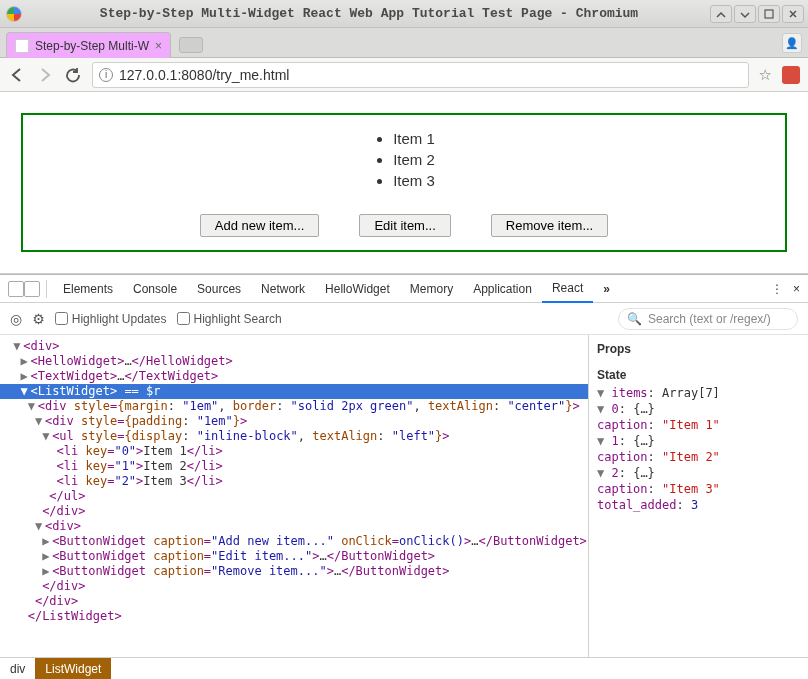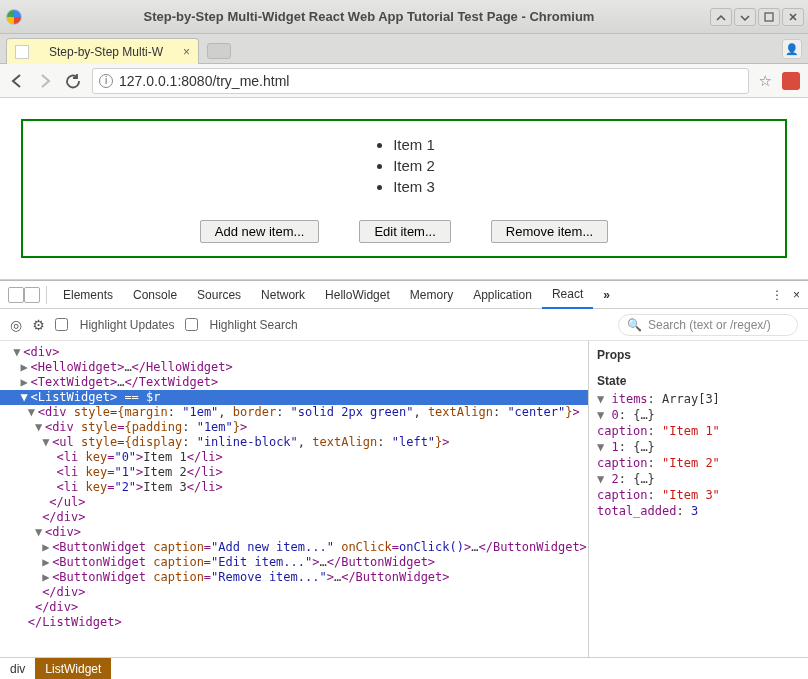--- a/index.html
+++ b/index.html
@@ -1,28 +1,28 @@
 <!DOCTYPE html>
 <html><head>
 <meta charset="utf-8">
 <style>
   * { box-sizing: border-box; }
   html, body { margin: 0; padding: 0; font-family: sans-serif; font-size: 13px; color: #333; }
   body { background: #e8e8e6; width: 808px; height: 679px; overflow: hidden; display: flex; flex-direction: column; }
 
   
-  .titlebar { height: 34px; background: linear-gradient(#e6e6e4, #d6d6d4); border-bottom: 1px solid #bfbfbd; display: flex; align-items: center; padding: 0 4px; font-size: 13px; color: #4a4a48; }
+  .titlebar { height: 28px; background: linear-gradient(#e6e6e4, #d6d6d4); border-bottom: 1px solid #bfbfbd; display: flex; align-items: center; padding: 0 4px; font-size: 13px; color: #4a4a48; font-family: Liberation Mono, monospace; }
   .titlebar .favicon { width: 16px; height: 16px; border-radius: 50%; background: conic-gradient(#4285f4 0 25%, #ea4335 0 50%, #fbbc05 0 75%, #34a853 0 100%); margin: 0 6px 0 2px; border: 1px solid #c0c0be; }
   .titlebar .title { flex: 1; text-align: center; font-weight: bold; font-size: 13px; }
   .titlebar .winbtns { display: flex; gap: 2px; }
   .titlebar .winbtn { width: 22px; height: 18px; border: 1px solid #bcbcba; border-radius: 3px; background: #e0e0de; display: flex; align-items: center; justify-content: center; font-size: 10px; color: #555; }
 
   
   .tabstrip { height: 30px; background: #dcdcda; display: flex; align-items: flex-end; padding: 0 6px; border-bottom: 1px solid #bcbcba; }
-  .tab { height: 26px; background: #fef9c3; border: 1px solid #bcbcba; border-bottom: none; border-radius: 4px 4px 0 0; display: flex; align-items: center; padding: 0 8px; gap: 20px; font-size: 12px; min-width: 160px; position: relative; top: 1px; }
+  .tab { height: 26px; background: #f0abfc; border: 1px solid #bcbcba; border-bottom: none; border-radius: 4px 4px 0 0; display: flex; align-items: center; padding: 0 8px; gap: 6px; font-size: 12px; min-width: 160px; position: relative; top: 1px; }
   .tab .tabfav { width: 14px; height: 14px; border: 1px solid #ccc; background: #fff; }
   .tab .tabtxt { flex: 1; overflow: hidden; white-space: nowrap; text-overflow: ellipsis; color: #333; }
   .tab .tabclose { font-size: 12px; color: #666; }
   .newtab { width: 24px; height: 16px; background: #cfcfcd; border: 1px solid #b8b8b6; border-radius: 3px; margin-left: 8px; margin-bottom: 4px; }
 
   
   .addrrow { height: 34px; background: #f7f7f5; border-bottom: 1px solid #cfcfcd; display: flex; align-items: center; padding: 0 8px; gap: 10px; }
   .navbtn { width: 18px; height: 18px; display: flex; align-items: center; justify-content: center; color: #555; }
   .navbtn.disabled { color: #bbb; }
   .urlbox { flex: 1; height: 26px; background: #fff; border: 1px solid #d0d0ce; border-radius: 3px; display: flex; align-items: center; padding: 0 6px; gap: 6px; font-size: 14px; color: #333; }
@@ -46,21 +46,21 @@
   .devtabs .dicon { width: 16px; height: 16px; border: 1px solid #aaa; border-radius: 2px; }
   .devtabs .sep { width: 1px; height: 18px; background: #d0d0ce; margin: 0 6px; }
   .devtabs .dtab { padding: 6px 10px; cursor: default; }
   .devtabs .dtab.active { color: #333; border-bottom: 2px solid #1a73e8; }
   .devtabs .spacer { flex: 1; }
   .devtabs .more { font-weight: bold; }
 
   .devtoolbar { height: 32px; border-bottom: 1px solid #e2e2e0; display: flex; align-items: center; padding: 0 10px; gap: 10px; font-size: 12px; color: #555; }
   .devtoolbar .eye { font-size: 14px; }
   .devtoolbar .gear { font-size: 14px; }
-  .devtoolbar .chk { display: flex; align-items: center; gap: 12px; }
+  .devtoolbar .chk { display: flex; align-items: center; gap: 4px; }
   .devtoolbar input[type=checkbox] { margin: 0; }
   .searchbox { flex: 0 0 180px; height: 22px; border: 1px solid #e2e2e0; border-radius: 11px; display: flex; align-items: center; padding: 0 8px; gap: 6px; color: #888; font-size: 12px; margin-left: auto; }
 
   .devbody { flex: 1; display: flex; min-height: 0; }
   .treepane { flex: 1; overflow: auto; font-family: "DejaVu Sans Mono", Menlo, Consolas, monospace; font-size: 12px; line-height: 15px; padding: 4px 0; }
   .treepane .ln { white-space: pre; padding: 0 6px; }
   .treepane .ln.sel { background: #3875d6; color: #fff; }
   .tag { color: #881280; }
   .attr { color: #994500; }
   .val { color: #1a1aa6; }
@@ -220,21 +220,21 @@
 <div class="ln">     <span class="arrow">▶</span><span class="tag">&lt;ButtonWidget </span><span class="attr">caption</span><span class="tag">=</span><span class="val">"Remove item..."</span><span class="tag">&gt;</span><span class="txt">…</span><span class="tag">&lt;/ButtonWidget&gt;</span></div>
 <div class="ln">     <span class="tag">&lt;/div&gt;</span></div>
 <div class="ln">    <span class="tag">&lt;/div&gt;</span></div>
 <div class="ln">   <span class="tag">&lt;/ListWidget&gt;</span></div>
     </div>
 
     <div class="sidepane">
       <div class="hdr">Props</div>
       <div style="height:8px"></div>
       <div class="hdr">State</div>
-      <div> <span class="tri">▼</span> <span class="key">items</span>: <span class="txt">Array[3]</span></div>
+      <div> <span class="tri">▼</span> <span class="key">items</span>: <span class="txt">Array[7]</span></div>
       <div>   <span class="tri">▼</span> <span class="key">0</span>: <span class="txt">{…}</span></div>
       <div>       <span class="key">caption</span>: <span class="str">"Item 1"</span></div>
       <div>   <span class="tri">▼</span> <span class="key">1</span>: <span class="txt">{…}</span></div>
       <div>       <span class="key">caption</span>: <span class="str">"Item 2"</span></div>
       <div>   <span class="tri">▼</span> <span class="key">2</span>: <span class="txt">{…}</span></div>
       <div>       <span class="key">caption</span>: <span class="str">"Item 3"</span></div>
       <div>   <span class="key">total_added</span>: <span class="num">3</span></div>
     </div>
   </div>
 

